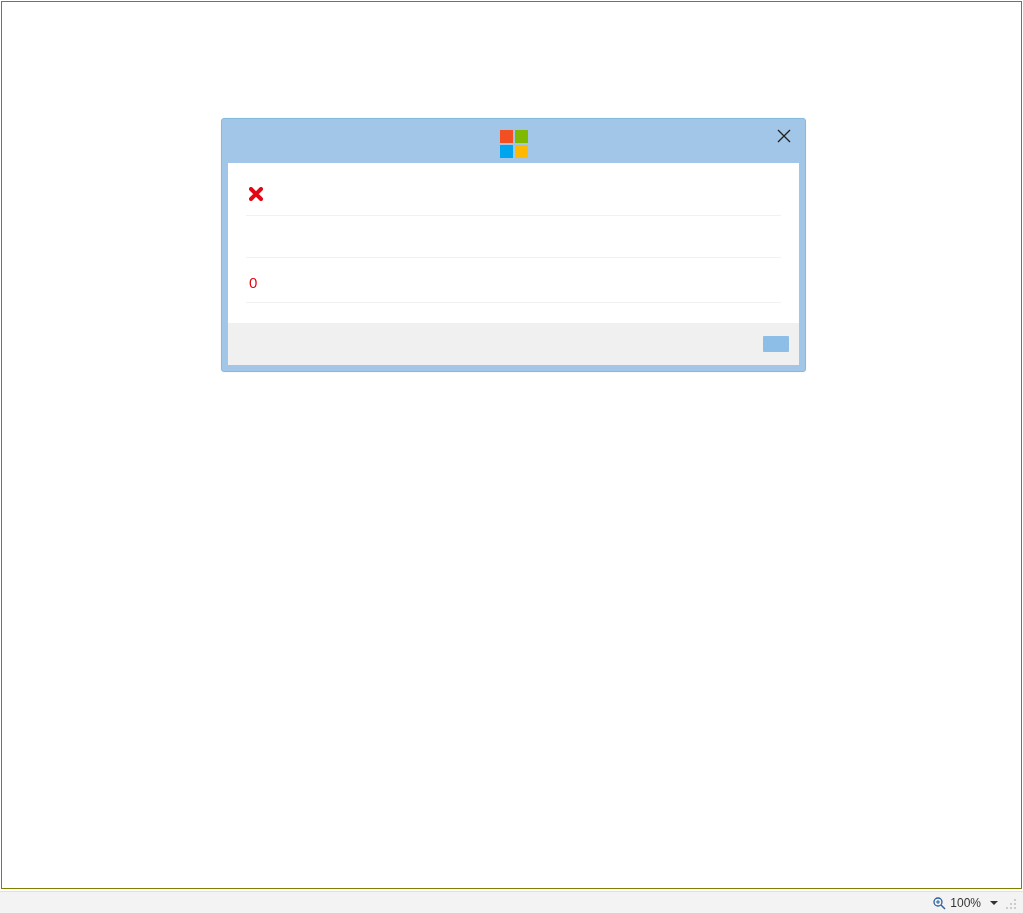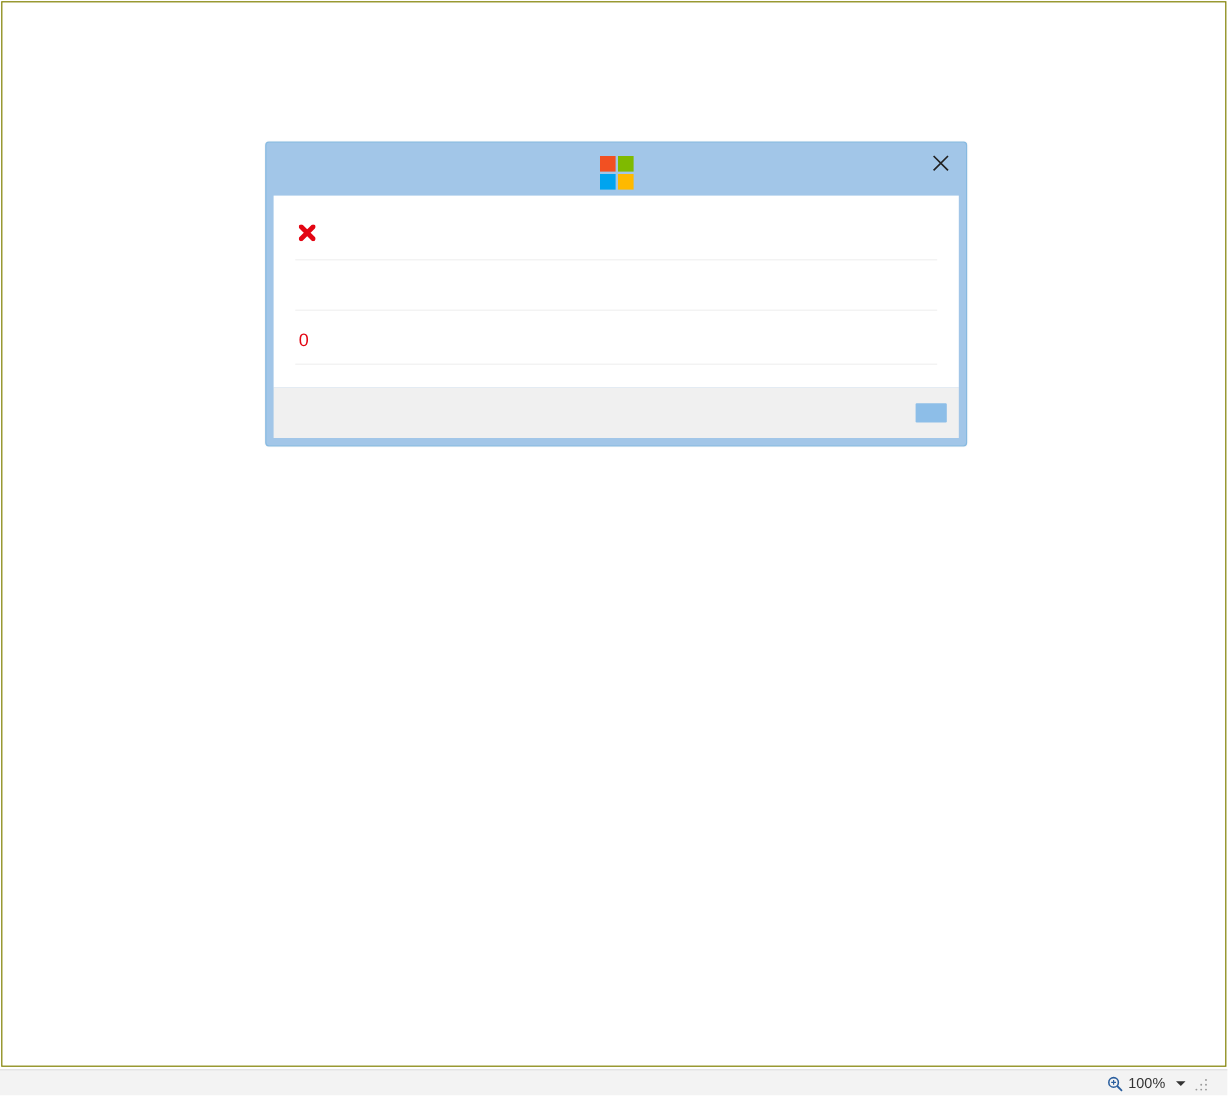--- a/index.html
+++ b/index.html
@@ -116,21 +116,21 @@
       position: absolute;
       left: 0;
       right: 0;
       bottom: 0;
       height: 22px;
       background: #f3f3f3;
       border-top: 1px solid #e0e0e0;
       display: flex;
       align-items: center;
       justify-content: flex-end;
-      padding-right: 16px;
+      padding-right: 6px;
       font-size: 12px;
       color: #333;
     }
     .zoom-group {
       display: flex;
       align-items: center;
       gap: 4px;
     }
     .zoom-mag {
       width: 14px; height: 14px;

